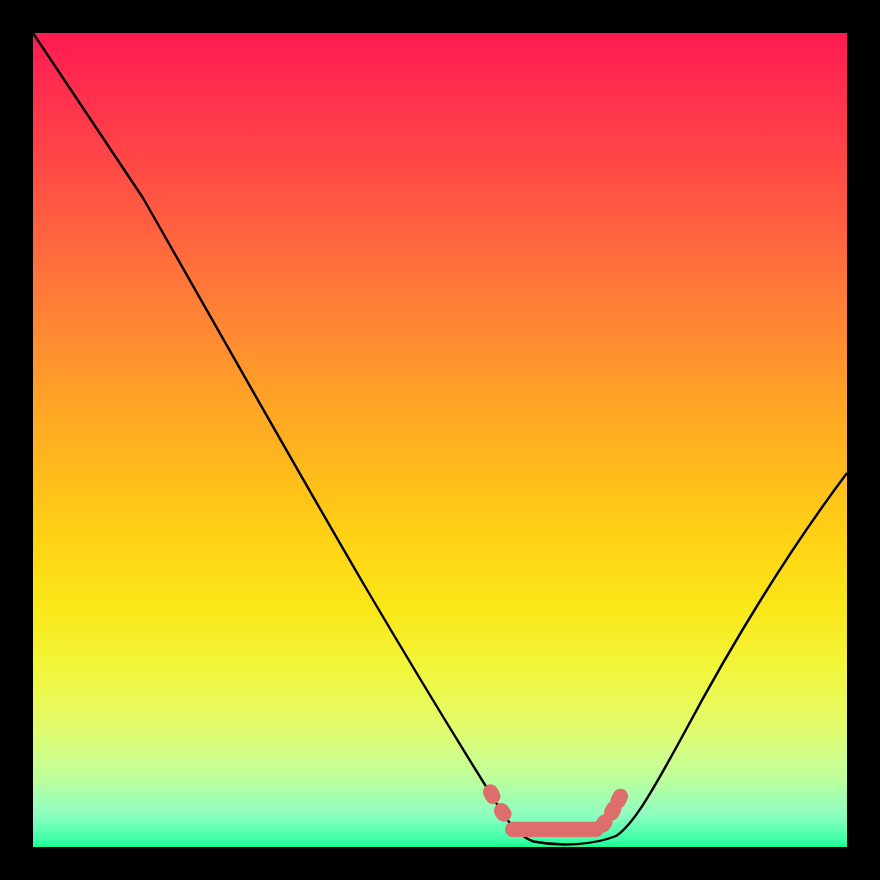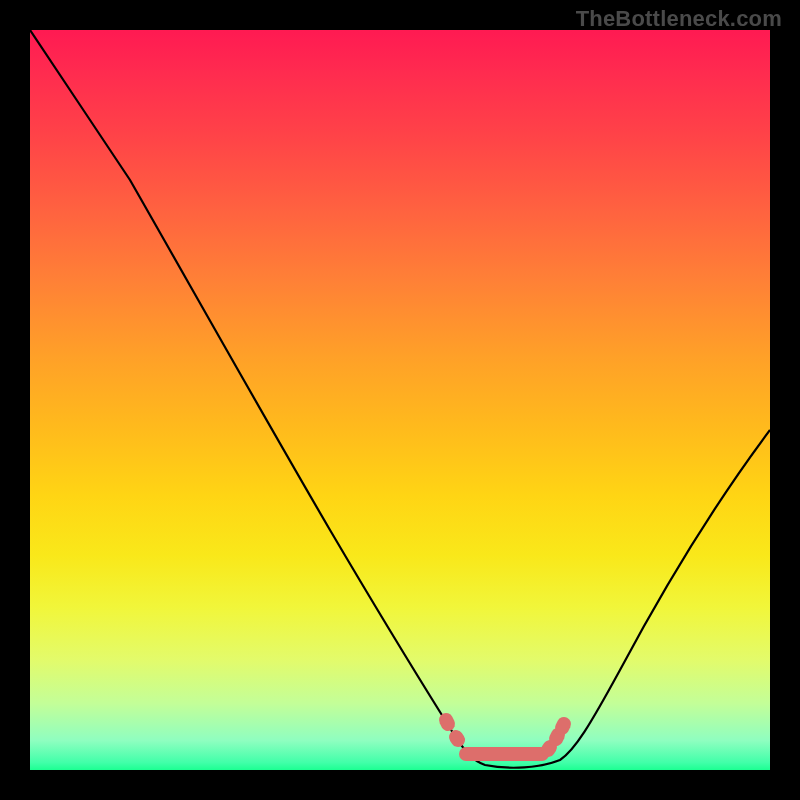--- a/index.html
+++ b/index.html
@@ -62,21 +62,20 @@
     width: 740px;
     height: 740px;
     z-index: 2;
   }
 </style>
 </head>
 <body>
 
 <div class="stage">
 
-  <div class="watermark">TheBottleneck.com</div>
 
   <div class="plot-box">
     <div class="gradient-bg"></div>
 
     <svg class="curve" viewBox="0 0 740 740" preserveAspectRatio="none">
 
       <path d="M 0 0
                C 40 60, 60 90, 100 150
                C 160 255, 230 380, 300 500
                C 350 585, 390 650, 415 690

